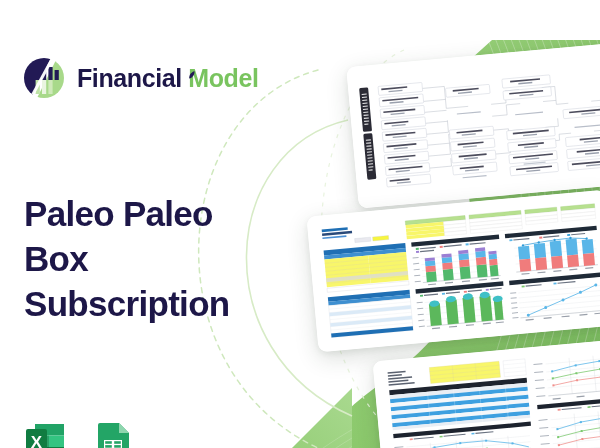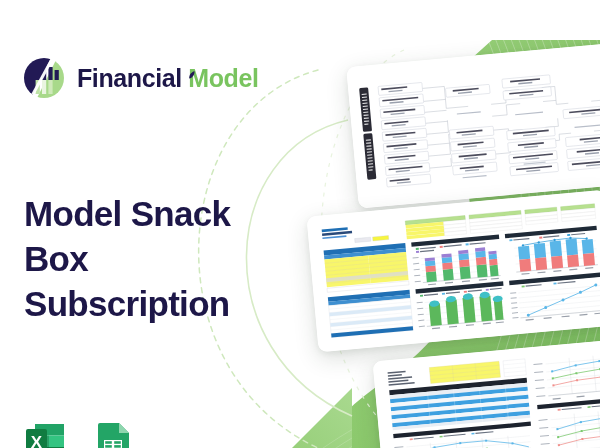--- a/index.html
+++ b/index.html
@@ -139,21 +139,21 @@
     </svg>
     <div class="logo-word" style="position:relative;">
       <span class="w1">Financial</span><span>&nbsp;</span><span class="w2">Model</span>
       <svg class="leaf-dot" style="left:110px;top:4px;" viewBox="0 0 10 10">
         <path d="M7.6,1.2 C7.6,5.2 5.2,7.8 2.2,8.4 C2.0,5.0 4.2,1.8 7.6,1.2 Z" fill="#221a55"></path>
       </svg>
     </div>
   </div>
 
   <div class="headline">
-    <div>Model Snack</div>
+    <div>Paleo Paleo</div>
     <div>Box</div>
     <div>Subscription</div>
   </div>
 
   <div class="apps">
     <svg class="app-ic" viewBox="0 0 48 48">
       <rect x="13" y="6" width="29" height="11.5" fill="#21a366"></rect>
       <rect x="13" y="17.5" width="29" height="11.5" fill="#33c481"></rect>
       <rect x="13" y="29" width="29" height="11.5" fill="#107c41"></rect>
       <rect x="13" y="17.5" width="14" height="11.5" fill="#185c37" opacity="0.35"></rect>

